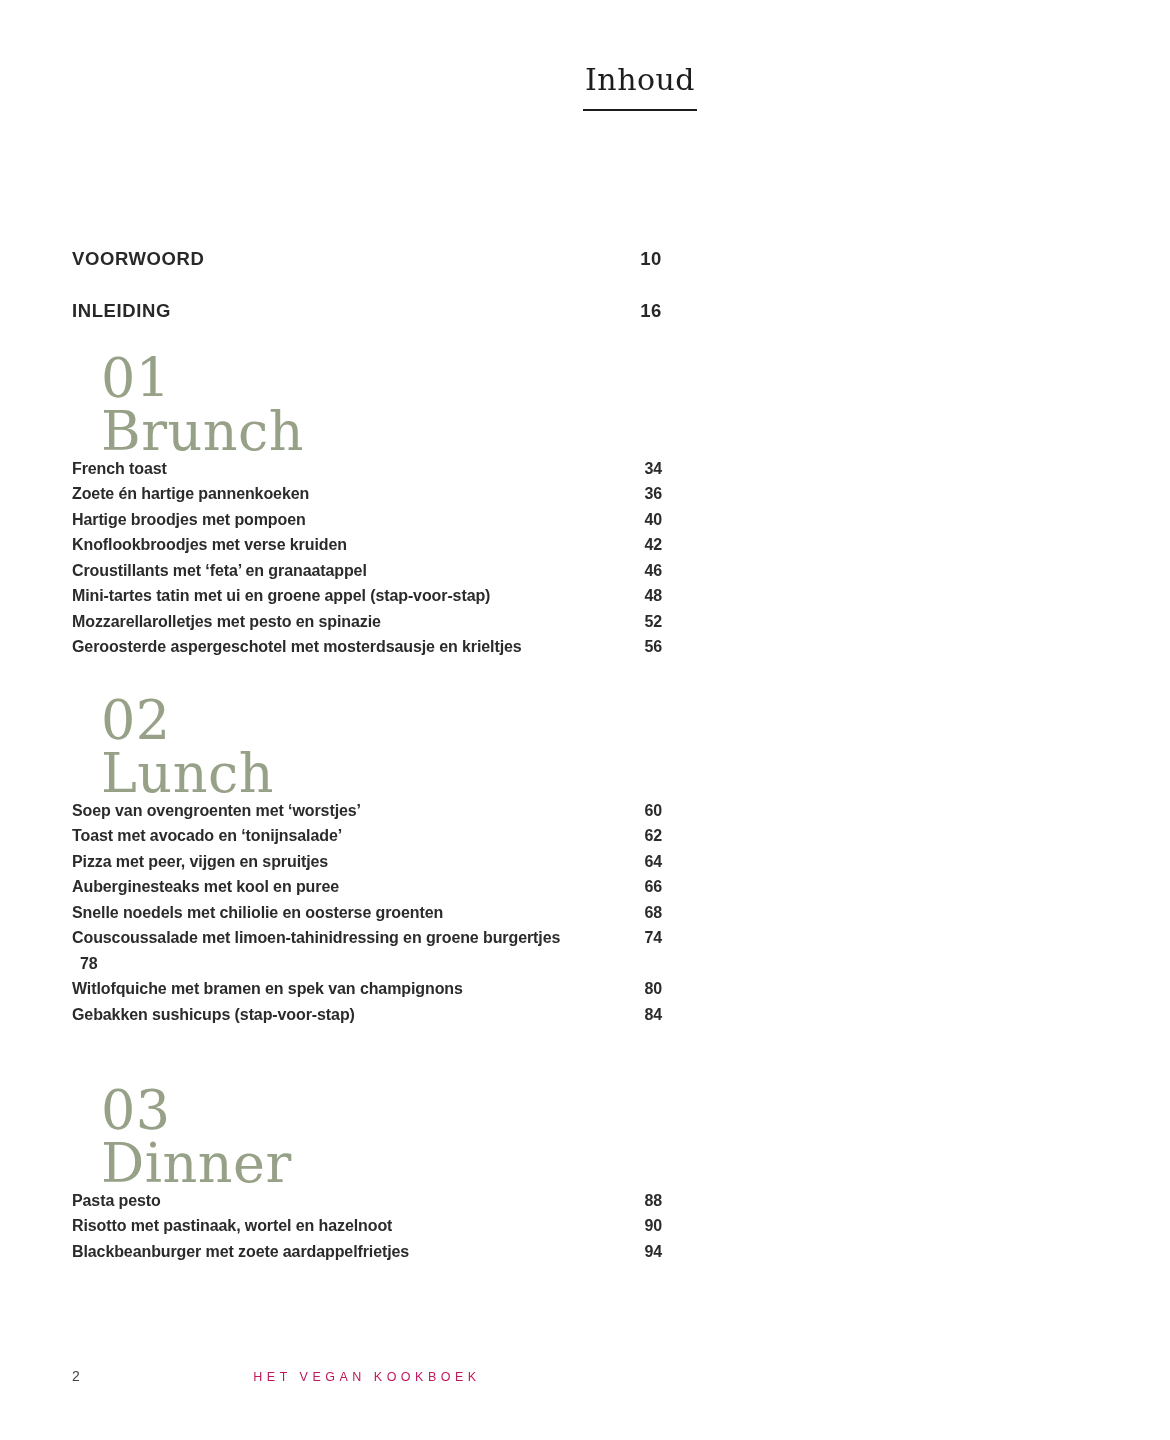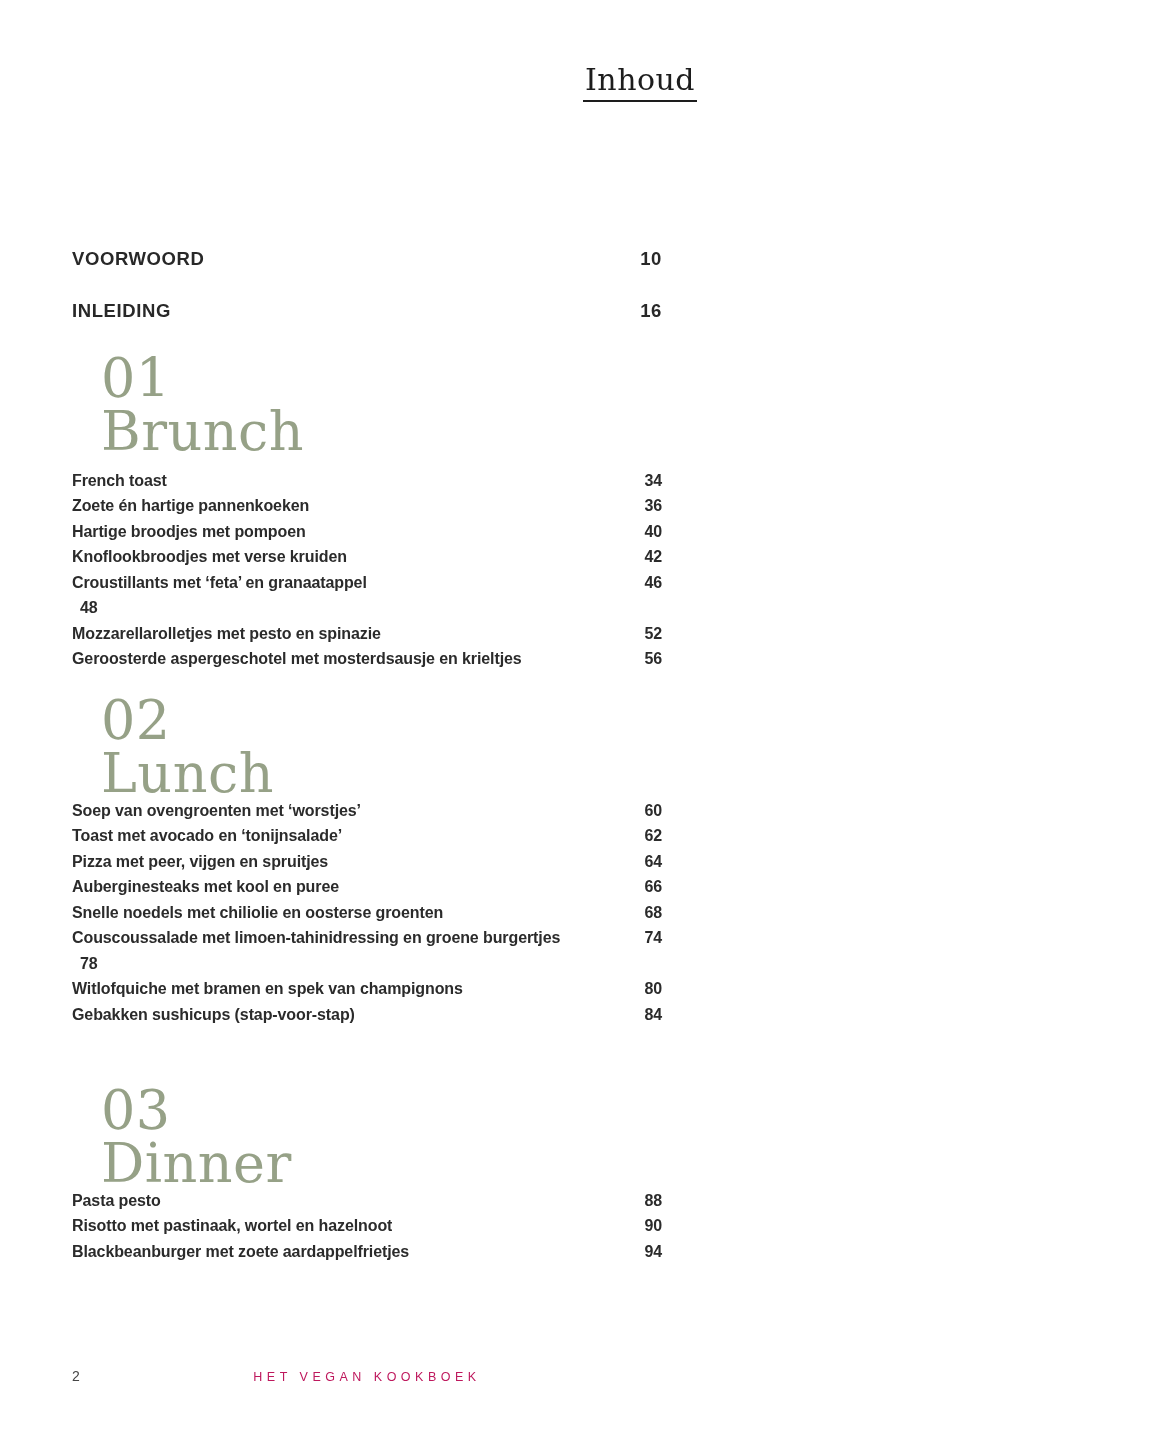--- a/index.html
+++ b/index.html
@@ -17,21 +17,21 @@
     position:absolute;top:62px;left:0;width:100%;
     text-align:center;padding-left:110px;box-sizing:border-box;
   }
   .title{
     display:inline-block;
     font-family:"DejaVu Serif", serif;
     font-weight:400;
     font-size:30px;
     letter-spacing:0.5px;
     color:#1d1d1d;
-    padding:0 2px 3px 2px;
+    padding:0 2px 12px 2px;
     border-bottom:2px solid #1d1d1d;
   }
   
   .col{position:absolute;left:72px;width:590px;}
   
   .fm-row{
     position:absolute;left:0;width:100%;
     display:flex;justify-content:space-between;align-items:flex-start;
     font-weight:700;font-size:18.5px;letter-spacing:0.6px;
     color:#282828;
@@ -48,21 +48,21 @@
     color:#96a187;
     letter-spacing:0.5px;
     margin-left:29px;
   }
   .sec-head .num, .sec-head .name{display:block;}
   .sec1 .sec-head{top:352px;}
   .sec2 .sec-head{top:694px;}
   .sec3 .sec-head{top:1084px;}
   
   .items{position:absolute;left:0;width:100%;}
-  .sec1 .items{top:472px;}
+  .sec1 .items{top:460px;}
   .sec2 .items{top:802px;}
   .sec3 .items{top:1192px;}
   .row{
     display:flex;justify-content:space-between;align-items:baseline;
     height:25.45px;
     font-weight:700;
     font-size:16px;
     letter-spacing:-0.1px;
     color:#2b2b2b;
     white-space:nowrap;
@@ -118,20 +118,21 @@
           </div>
         <div class="row">
             <span class="t">Knoflookbroodjes met verse kruiden</span>
             <span class="n">42</span>
           </div>
         <div class="row">
             <span class="t">Croustillants met ‘feta’ en granaatappel</span>
             <span class="n">46</span>
           </div>
         <div class="row">
+            <span class="t">Mini-tartes tatin met ui en groene appel (stap-voor-stap)</span>
             <span class="n">48</span>
           </div>
         <div class="row">
             <span class="t">Mozzarellarolletjes met pesto en spinazie</span>
             <span class="n">52</span>
           </div>
         <div class="row">
             <span class="t">Geroosterde aspergeschotel met mosterdsausje en krieltjes</span>
             <span class="n">56</span>
           </div>

